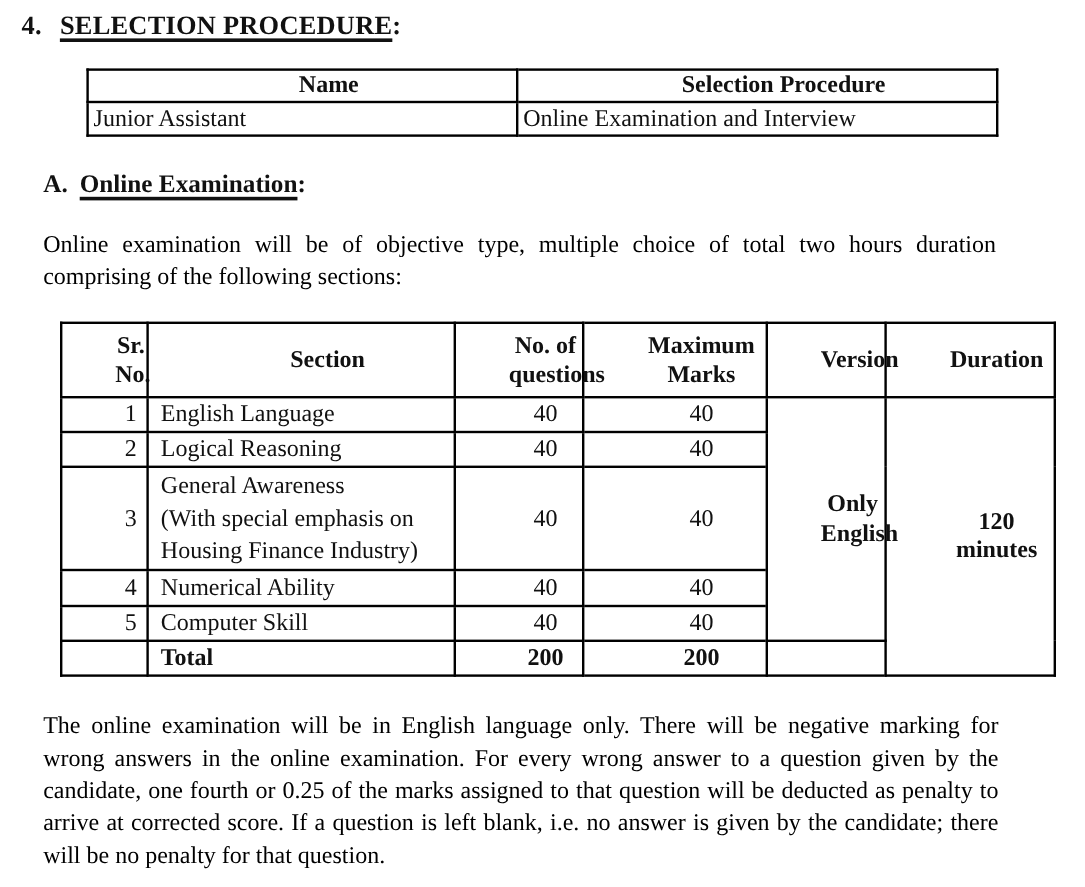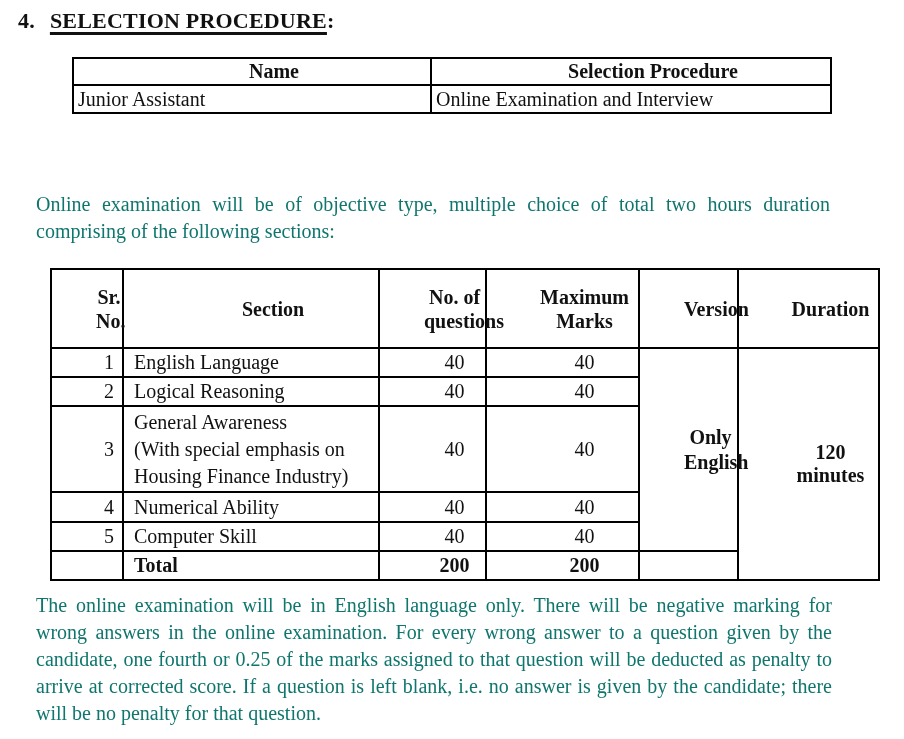--- a/index.html
+++ b/index.html
@@ -30,21 +30,21 @@
     text-decoration: underline;
     text-decoration-thickness: 2.5px;
     text-underline-offset: 4px;
   }
   
   .para {
     position: absolute;
     font-size: 20px; line-height: 27px;
     text-align: justify;
     text-align-last: left;
-    color: #0f766e;
+    color: #000000;
   }
   #para1 { left: 36px; top: 191px; width: 794px; }
   #para2 { left: 36px; top: 592px; width: 796px; }
   
   table {
     position: absolute;
     border-collapse: collapse;
     table-layout: fixed;
     font-size: 20px;
     color: #111111;
@@ -82,34 +82,37 @@
         <th>Name</th>
         <th>Selection Procedure</th>
       </tr>
       <tr class="row">
         <td>Junior Assistant</td>
         <td>Online Examination and Interview</td>
       </tr>
     </tbody>
   </table>
 
+  <div class="h2">
+    <span class="num">A.</span><span class="underlined">Online Examination</span><span>:</span>
+  </div>
 
   <p class="para" id="para1">Online examination will be of objective type, multiple choice of total two hours duration comprising of the following sections:</p>
 
   <table class="t2">
     <colgroup>
       <col style="width:72px">
         <col style="width:256px">
         <col style="width:107px">
       <col style="width:153px">
         <col style="width:99px">
         <col style="width:141px">
     </colgroup>
     <tbody>
-      <tr style="height:79px">
+      <tr style="height:62px">
         <th class="pre">Sr.
 No.</th>
         <th>Section</th>
         <th class="pre">No. of
 questions</th>
         <th class="pre">Maximum
 Marks</th>
         <th>Version</th>
         <th>Duration</th>
       </tr>

